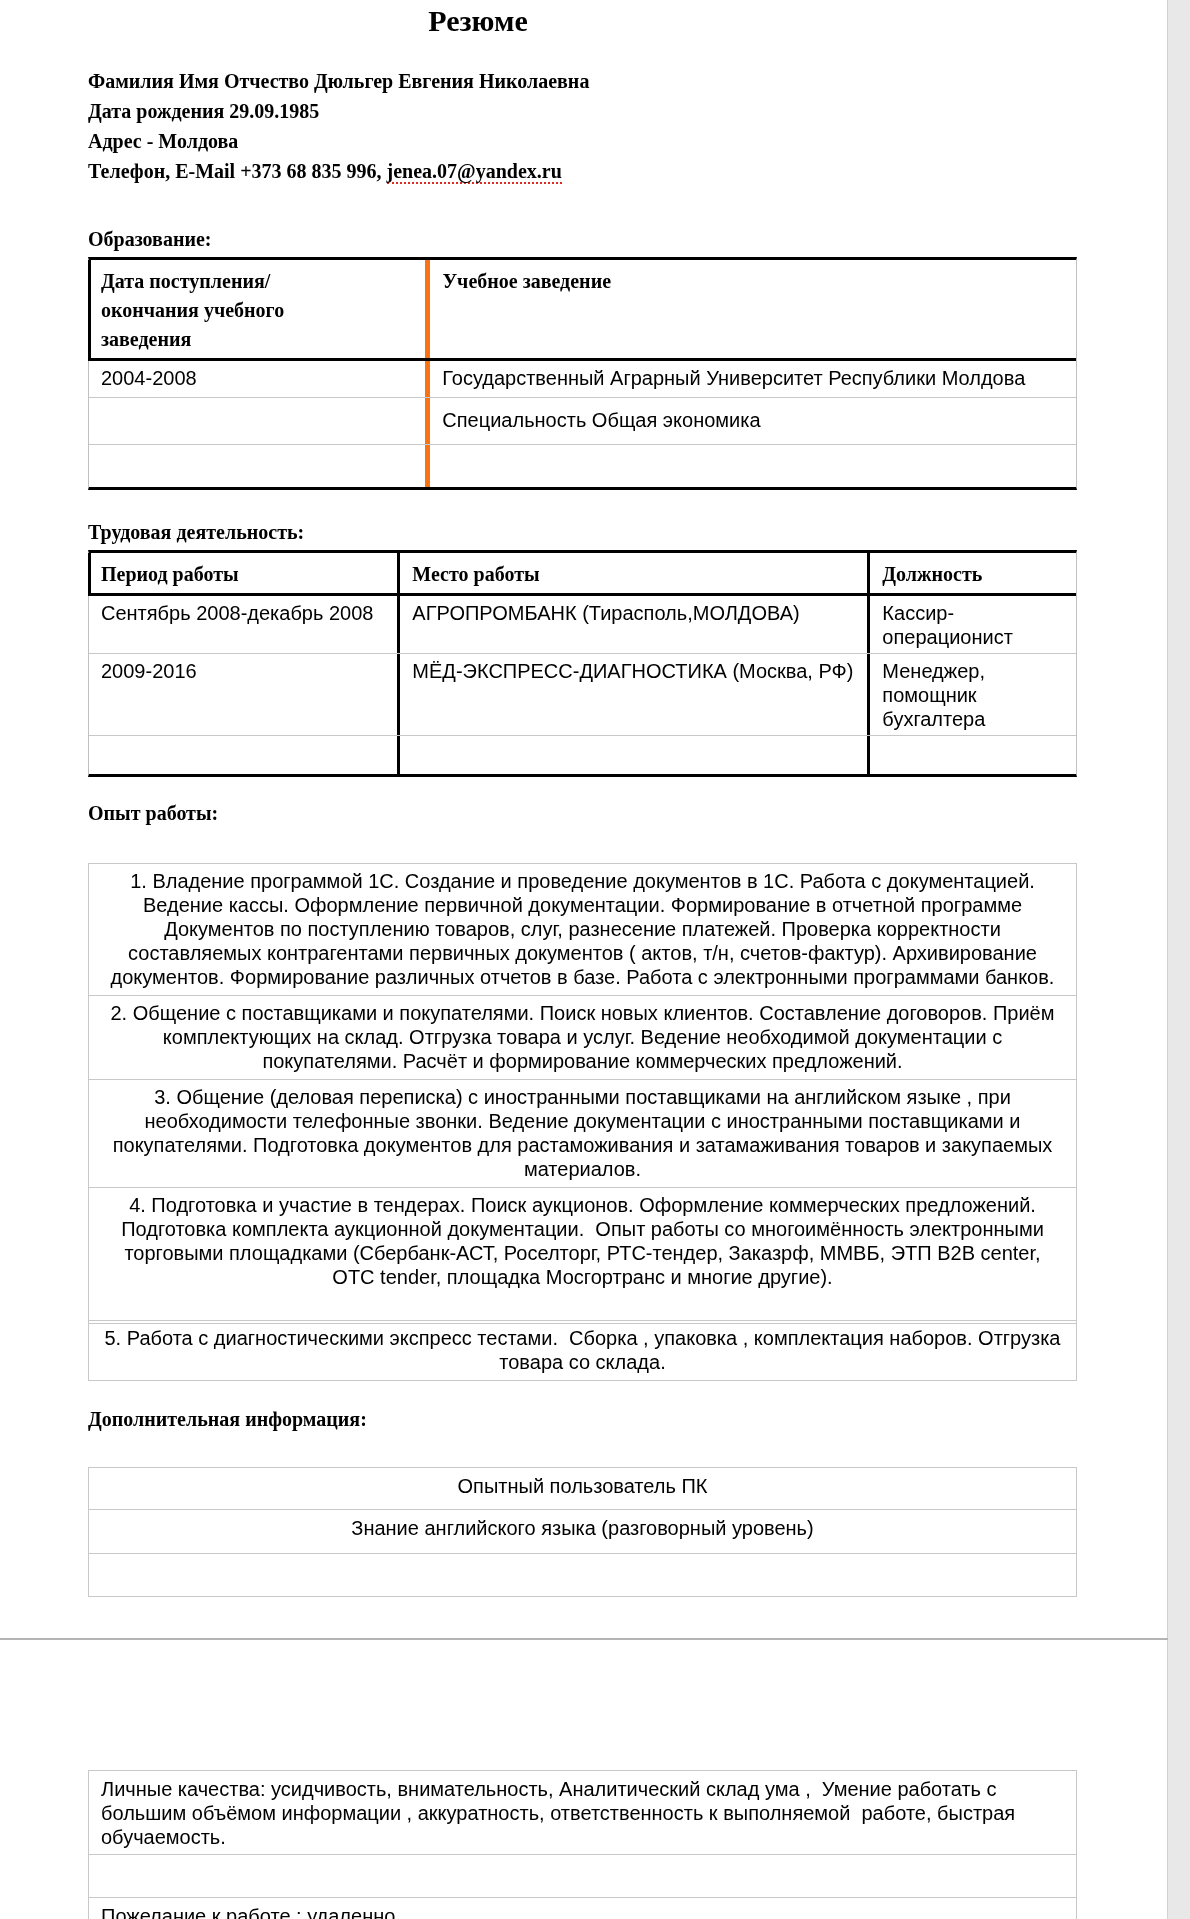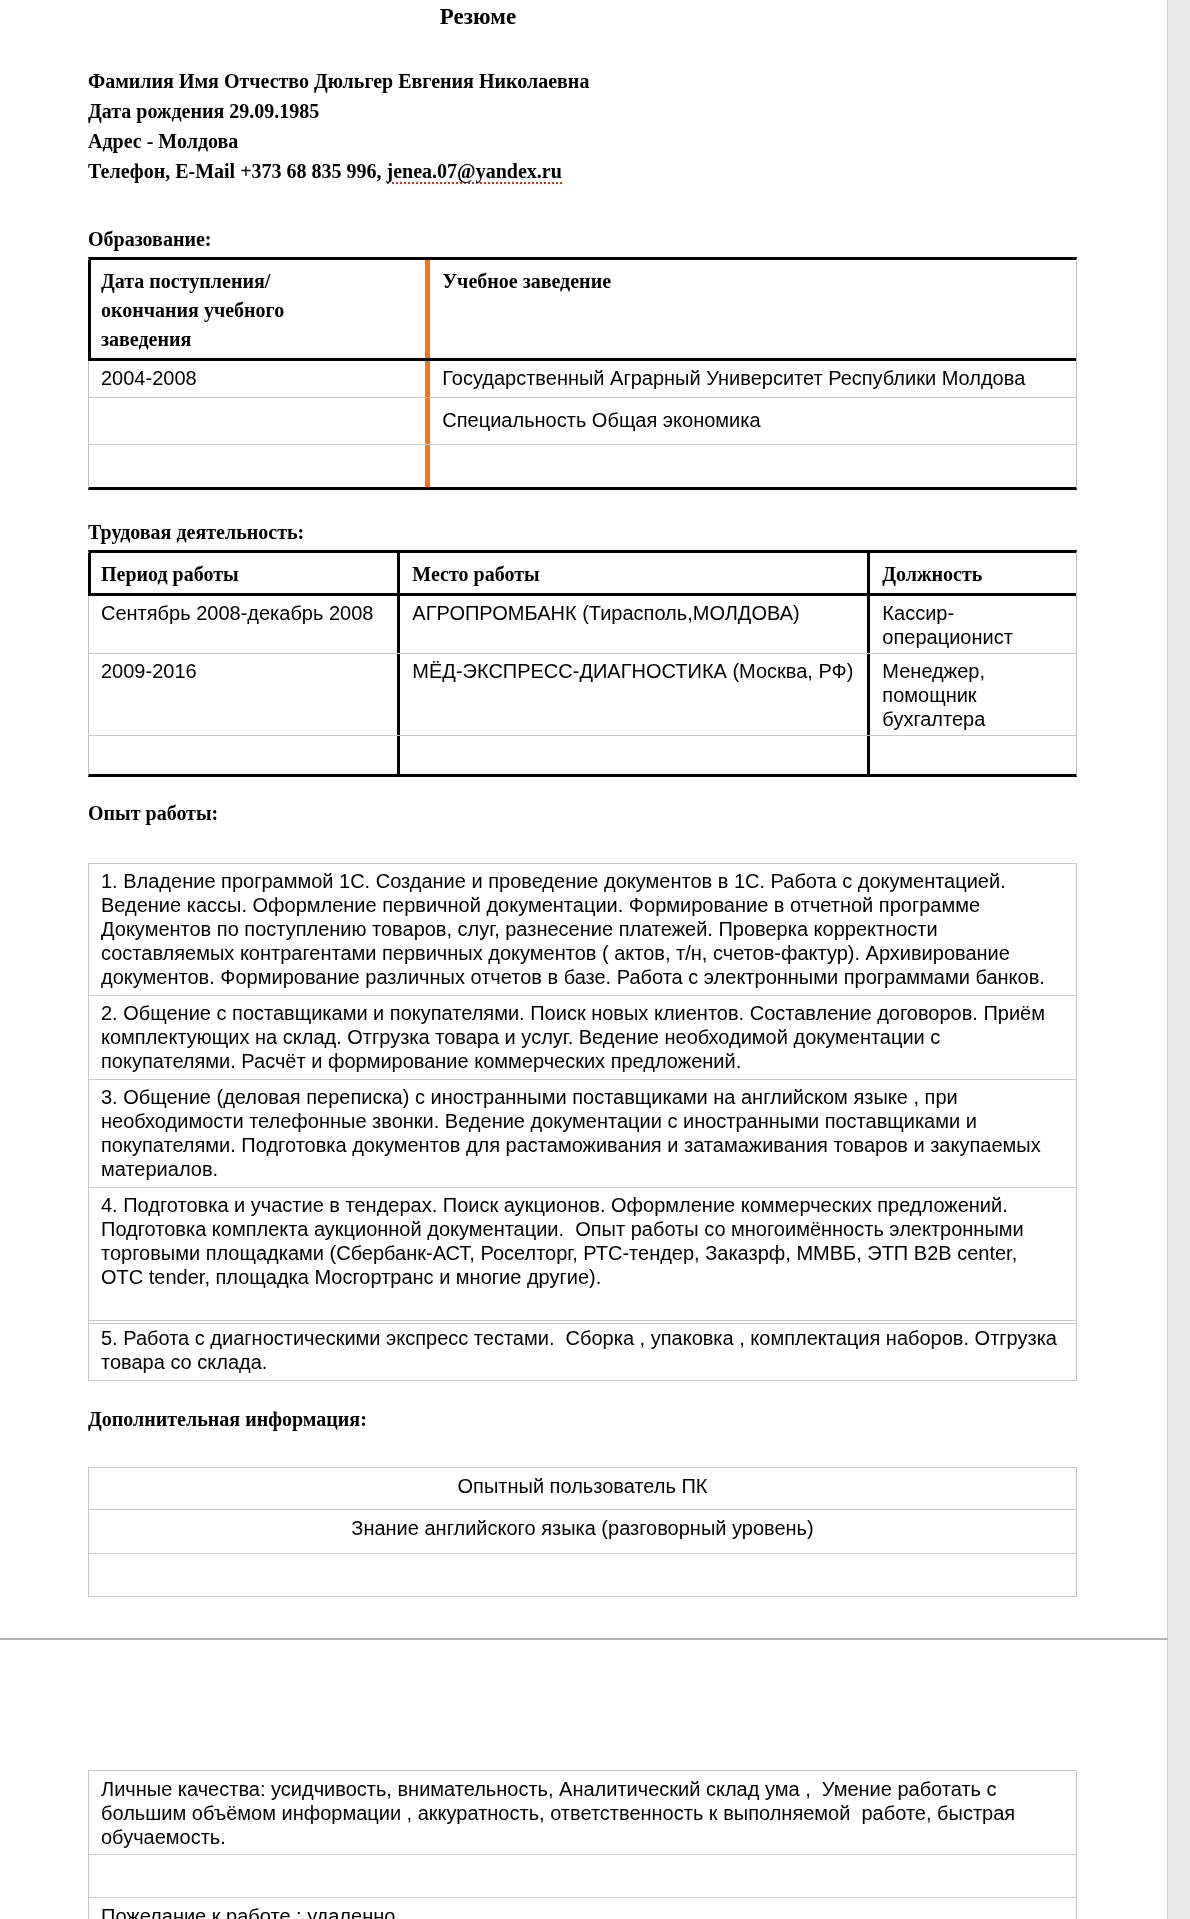--- a/index.html
+++ b/index.html
@@ -7,21 +7,21 @@
         font-family:"Liberation Sans", sans-serif;color:#000;}
   
   .scrollband{position:absolute;top:0;right:0;width:22px;height:1919px;
               background:#e8e8e8;border-left:1px solid #d2d2d2;}
   
   .pagebreak{position:absolute;left:0;top:1638px;width:1168px;height:0;
              border-top:2px solid #b4b4b4;}
   
   .serifb{font-family:"Liberation Serif", serif;font-weight:bold;}
   .title{position:absolute;top:4px;left:88px;width:780px;text-align:center;
-         font-size:23px;}
+         font-size:30px;}
   .info{position:absolute;top:66px;left:88px;width:989px;font-size:20px;line-height:30px;}
   .email{color:#000;border-bottom:2px dotted #e02b20;text-decoration:none;}
   .secheading{position:absolute;left:88px;font-size:20px;}
   
   .tbl{position:absolute;left:88px;width:989px;box-sizing:border-box;
        border-top:3px solid #000;border-bottom:3px solid #000;
        border-left:1px solid #c0c0c0;border-right:1px solid #c0c0c0;
        font-size:20px;line-height:24px;}
   .row{display:flex;box-sizing:border-box;position:relative;}
   .row + .row{border-top:1px solid #c8c8c8;}
@@ -35,21 +35,21 @@
   .edu .c1{width:337px;}
   .edu .c2{width:652px;border-left:5px solid #f97316;}
   .edu .hc.c1{padding-right:70px;}
   
   .work .c1{width:309px;}
   .work .c2{width:471px;border-left:3px solid #000;}
   .work .c3{width:209px;border-left:3px solid #000;padding-right:40px;}
   
   .gbox{position:absolute;left:88px;width:989px;box-sizing:border-box;
         border:1px solid #c8c8c8;font-size:20px;line-height:24px;}
-  .gitem{padding:5px 12px 6px 12px;border-bottom:1px solid #c8c8c8;white-space:pre-wrap;}
+  .gitem{padding:5px 12px 6px 12px;border-bottom:1px solid #c8c8c8;white-space:pre-wrap;text-align:center;}
   .gitem:last-child{border-bottom:none;}
   .gitem.tailpad{padding-bottom:34px;}
   .grow{box-sizing:border-box;padding:6px 12px 5px 12px;border-bottom:1px solid #c8c8c8;white-space:pre-wrap;}
   .grow:last-child{border-bottom:none;}
 </style>
 </head>
 <body>
 
 <div class="page">
 

